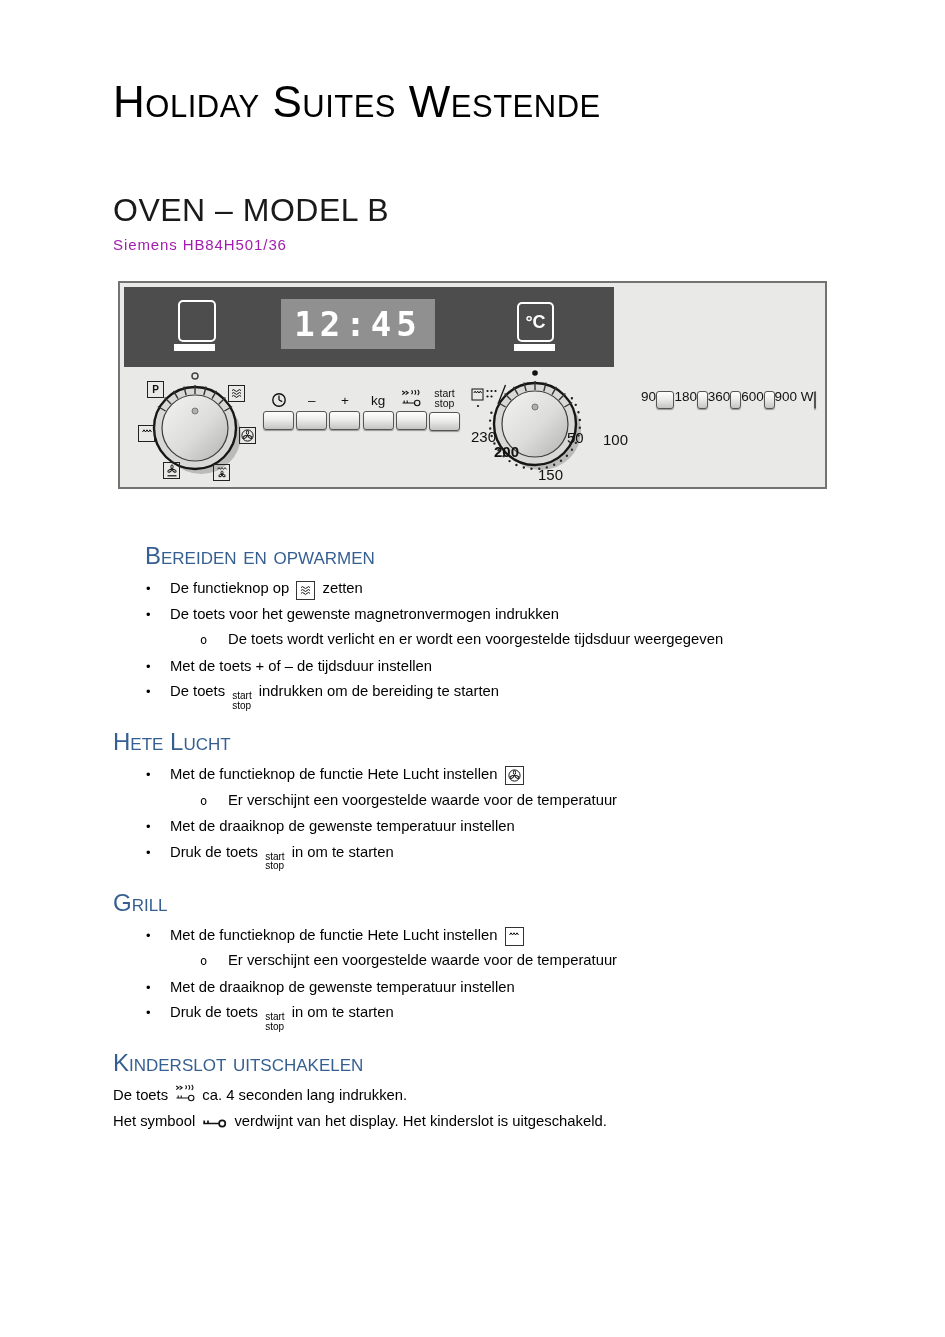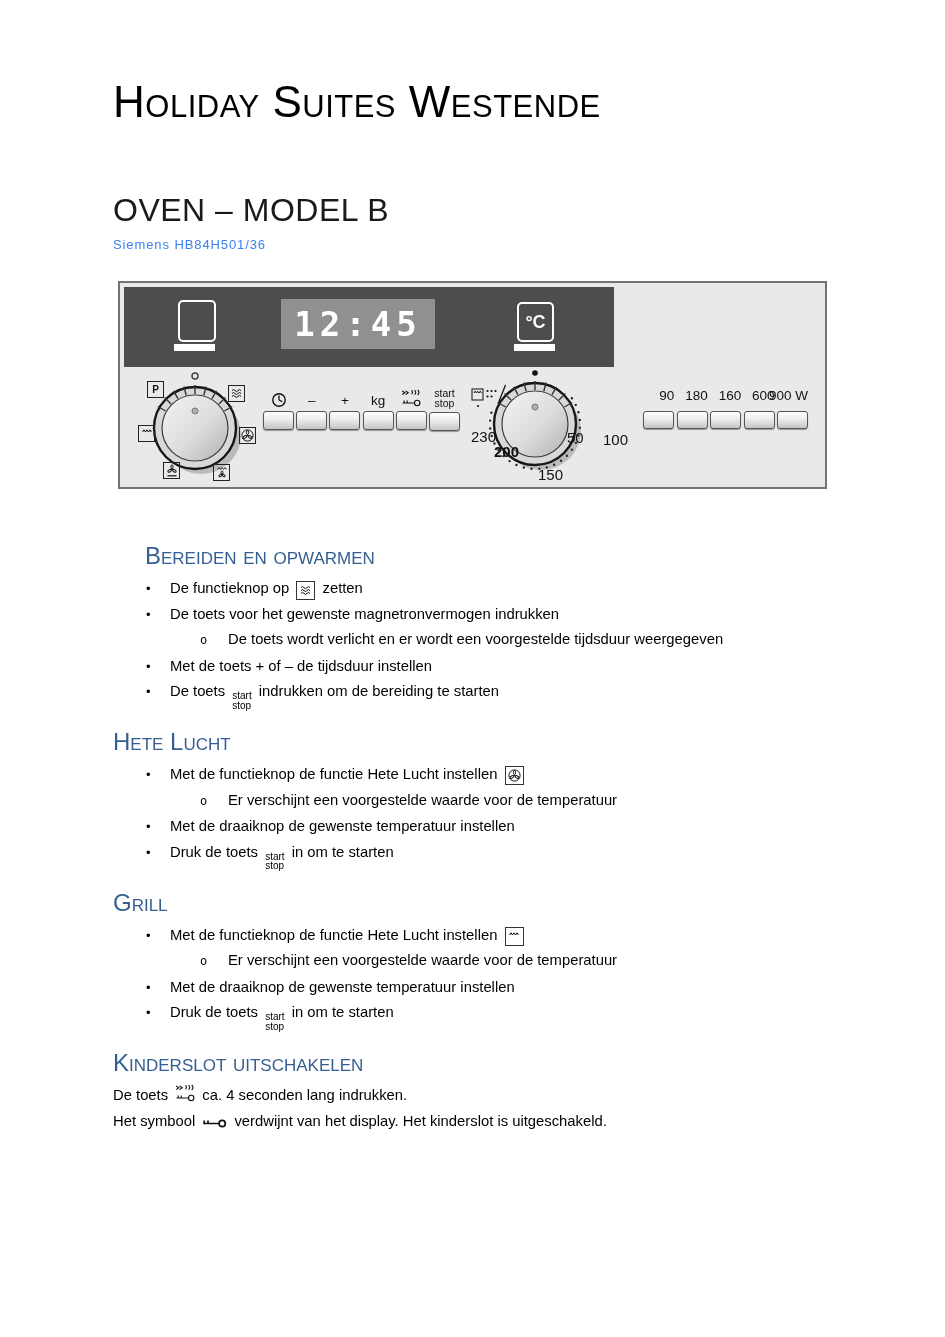--- a/index.html
+++ b/index.html
@@ -4,21 +4,21 @@
 <style>
   html,body{margin:0;padding:0;background:#fff;}
   .page{position:relative;width:945px;height:1337px;background:#ffffff;overflow:hidden;
         font-family:"Liberation Sans",sans-serif;color:#000;}
   .content{position:absolute;left:113px;top:0;width:725px;}
 
   h1.doc-title{margin:0;padding-top:80px;font-size:44px;line-height:1.0;font-weight:400;
       font-variant:small-caps;letter-spacing:0.5px;color:#000;}
   h2.doc-heading{margin:70px 0 0 0;font-size:32px;line-height:1.0;font-weight:400;
       letter-spacing:0.5px;color:#1a1a1a;}
-  .subtitle{margin-top:10px;font-size:13px;line-height:18px;color:#3b82f6;letter-spacing:0.9px;}
+  .subtitle{margin-top:10px;font-size:15px;line-height:18px;color:#a21caf;letter-spacing:0.9px;}
 
   
   .panel{position:relative;margin-top:27px;margin-left:5px;width:709px;height:208px;
       border:2px solid #737373;background:#e9e9e7;box-sizing:border-box;}
   .strip{position:absolute;left:4px;top:4px;width:490px;height:80px;background:#4d4d4d;}
   .door{position:absolute;left:58px;top:17px;width:34px;height:38px;border:2.5px solid #fff;border-radius:5px;}
   .door-bar{position:absolute;left:54px;top:61px;width:41px;height:7px;background:#fff;}
   .display{position:absolute;left:161px;top:16px;width:154px;height:50px;background:#909090;
       display:flex;align-items:center;justify-content:center;
       font-family:"DejaVu Sans Mono",monospace;font-weight:bold;font-size:34px;color:#fff;letter-spacing:5px;}
@@ -42,21 +42,21 @@
 
   .ctrl-group{position:absolute;left:142px;top:97px;display:flex;}
   .ctrl-col{width:33.2px;display:flex;flex-direction:column;align-items:center;}
   .ctrl-label{height:28px;display:flex;flex-direction:column;align-items:center;justify-content:flex-end;
       font-size:13.5px;color:#111;line-height:14px;}
   .ctrl-label.two-line{font-size:10.5px;line-height:10px;padding-bottom:1px;}
   .btn{width:31px;height:19px;margin-top:3px;border:1px solid #555;border-radius:3px;
       background:linear-gradient(180deg,#ffffff 0%,#ececea 45%,#c4c4c2 100%);
       box-shadow:0 1px 1px rgba(0,0,0,0.35);box-sizing:border-box;}
   .power-group{position:absolute;left:521px;top:105px;display:flex;}
-  .power-col{width:33.4px;display:flex;flex-direction:column;align-items:flex-end;}
+  .power-col{width:33.4px;display:flex;flex-direction:row;align-items:center;}
   .power-label{height:20px;font-size:13.5px;color:#111;white-space:nowrap;}
   .power-col .btn{height:18px;}
 
   .temp-label{position:absolute;font-size:15px;color:#111;}
   .tpos-0{left:447px;top:102px;margin-top:44px;}
   .tpos-1{left:455px;top:148px;padding-left:28px;}
   .tpos-2{left:418px;top:183px;}
   .tpos-3{left:374px;top:160px;font-weight:bold;}
   .tpos-4{left:351px;top:145px;}
 
@@ -266,21 +266,21 @@
       <div class="power-group" id="power-buttons">
           <div class="power-col">
             <div class="power-label">90</div>
             <div class="btn"></div>
           </div>
           <div class="power-col">
             <div class="power-label">180</div>
             <div class="btn"></div>
           </div>
           <div class="power-col">
-            <div class="power-label">160</div>
+            <div class="power-label">360</div>
             <div class="btn"></div>
           </div>
           <div class="power-col">
             <div class="power-label">600</div>
             <div class="btn"></div>
           </div>
           <div class="power-col">
             <div class="power-label">900 W</div>
             <div class="btn"></div>
           </div>

